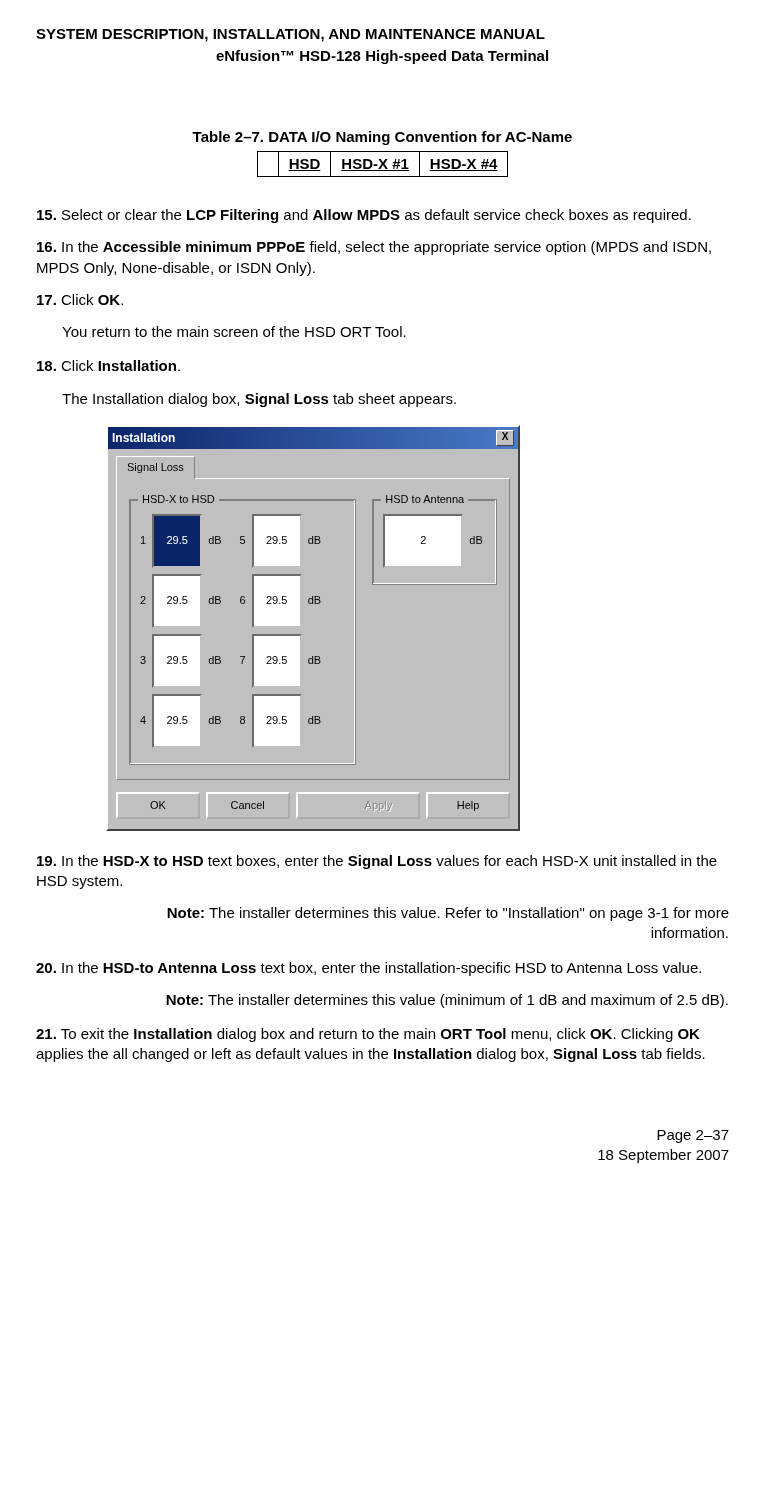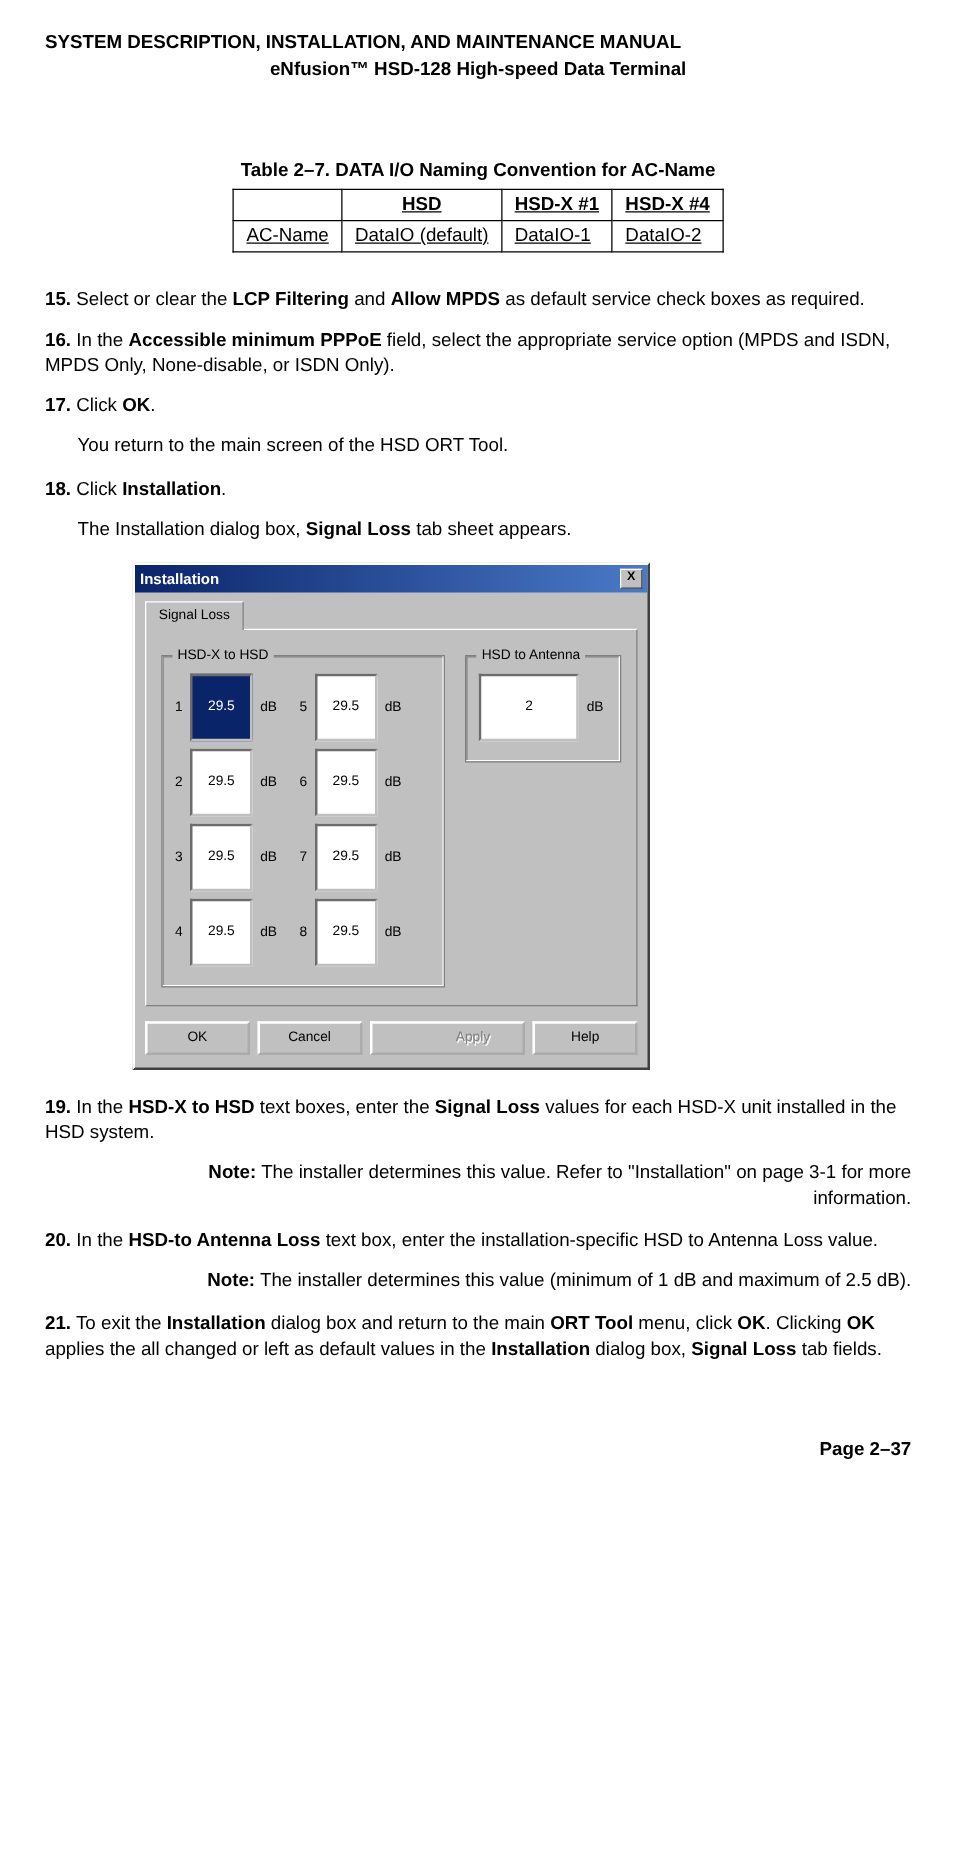--- a/index.html
+++ b/index.html
@@ -23,21 +23,21 @@
     font-size: 15px;
     text-align: left;
   }
   table.data-table th { font-weight: bold; text-align: center; }
   .step { margin: 0 0 12px 0; }
   .step .num { font-weight: bold; }
   .step-sub { margin: 10px 0 14px 26px; }
   .bold { font-weight: bold; }
   .note-block { margin: 6px 0 14px 52px; text-indent: -43px; padding-left: 43px; text-align: right; }
   .note-label { font-weight: bold; }
-  .footer { text-align: right; font-weight: bold; margin-top: 60px; }
+  .footer { text-align: right; font-weight: normal; margin-top: 60px; }
   .dialog-wrap { margin: 16px 0 20px 70px; }
   .dialog {
     width: 410px;
     background: #c0c0c0;
     border: 2px solid #fff;
     border-right-color: #404040;
     border-bottom-color: #404040;
     font-family: Tahoma, "MS Sans Serif", sans-serif;
     font-size: 11px;
   }
@@ -98,26 +98,20 @@
 <div class="header-subtitle">eNfusion™ HSD-128 High-speed Data Terminal</div>
 
 <div class="table-caption">Table 2–7. DATA I/O Naming Convention for AC-Name</div>
 <table class="data-table">
   <tbody>
       <tr>
     <th></th>
     <th>HSD</th>
     <th>HSD-X #1</th>
     <th>HSD-X #4</th>
-  </tr>
-  <tr>
-    <td>AC-Name</td>
-    <td>DataIO (default)</td>
-    <td>DataIO-1</td>
-    <td>DataIO-2</td>
   </tr>
 </tbody>
   </table>
 
 <div class="step">
   <span class="num">15.</span>
   <span>Select or clear the </span><span class="bold">LCP Filtering</span><span> and </span><span class="bold">Allow MPDS</span><span> as default service check boxes as required.</span>
 </div>
 
 <div class="step">
@@ -233,13 +227,14 @@
   <span class="note-label">Note:</span><span> The installer determines this value (minimum of 1 dB and maximum of 2.5 dB).</span>
 </div>
 
 <div class="step">
   <span class="num">21.</span>
   <span>To exit the </span><span class="bold">Installation</span><span> dialog box and return to the main </span><span class="bold">ORT Tool</span><span> menu, click </span><span class="bold">OK</span><span>. Clicking </span><span class="bold">OK</span><span> applies the all changed or left as default values in the </span><span class="bold">Installation</span><span> dialog box, </span><span class="bold">Signal Loss</span><span> tab fields.</span>
 </div>
 
 <div class="footer">
   <div>Page 2–37</div>
+  <div>18 September 2007</div>
 </div>
 
 </body></html>

